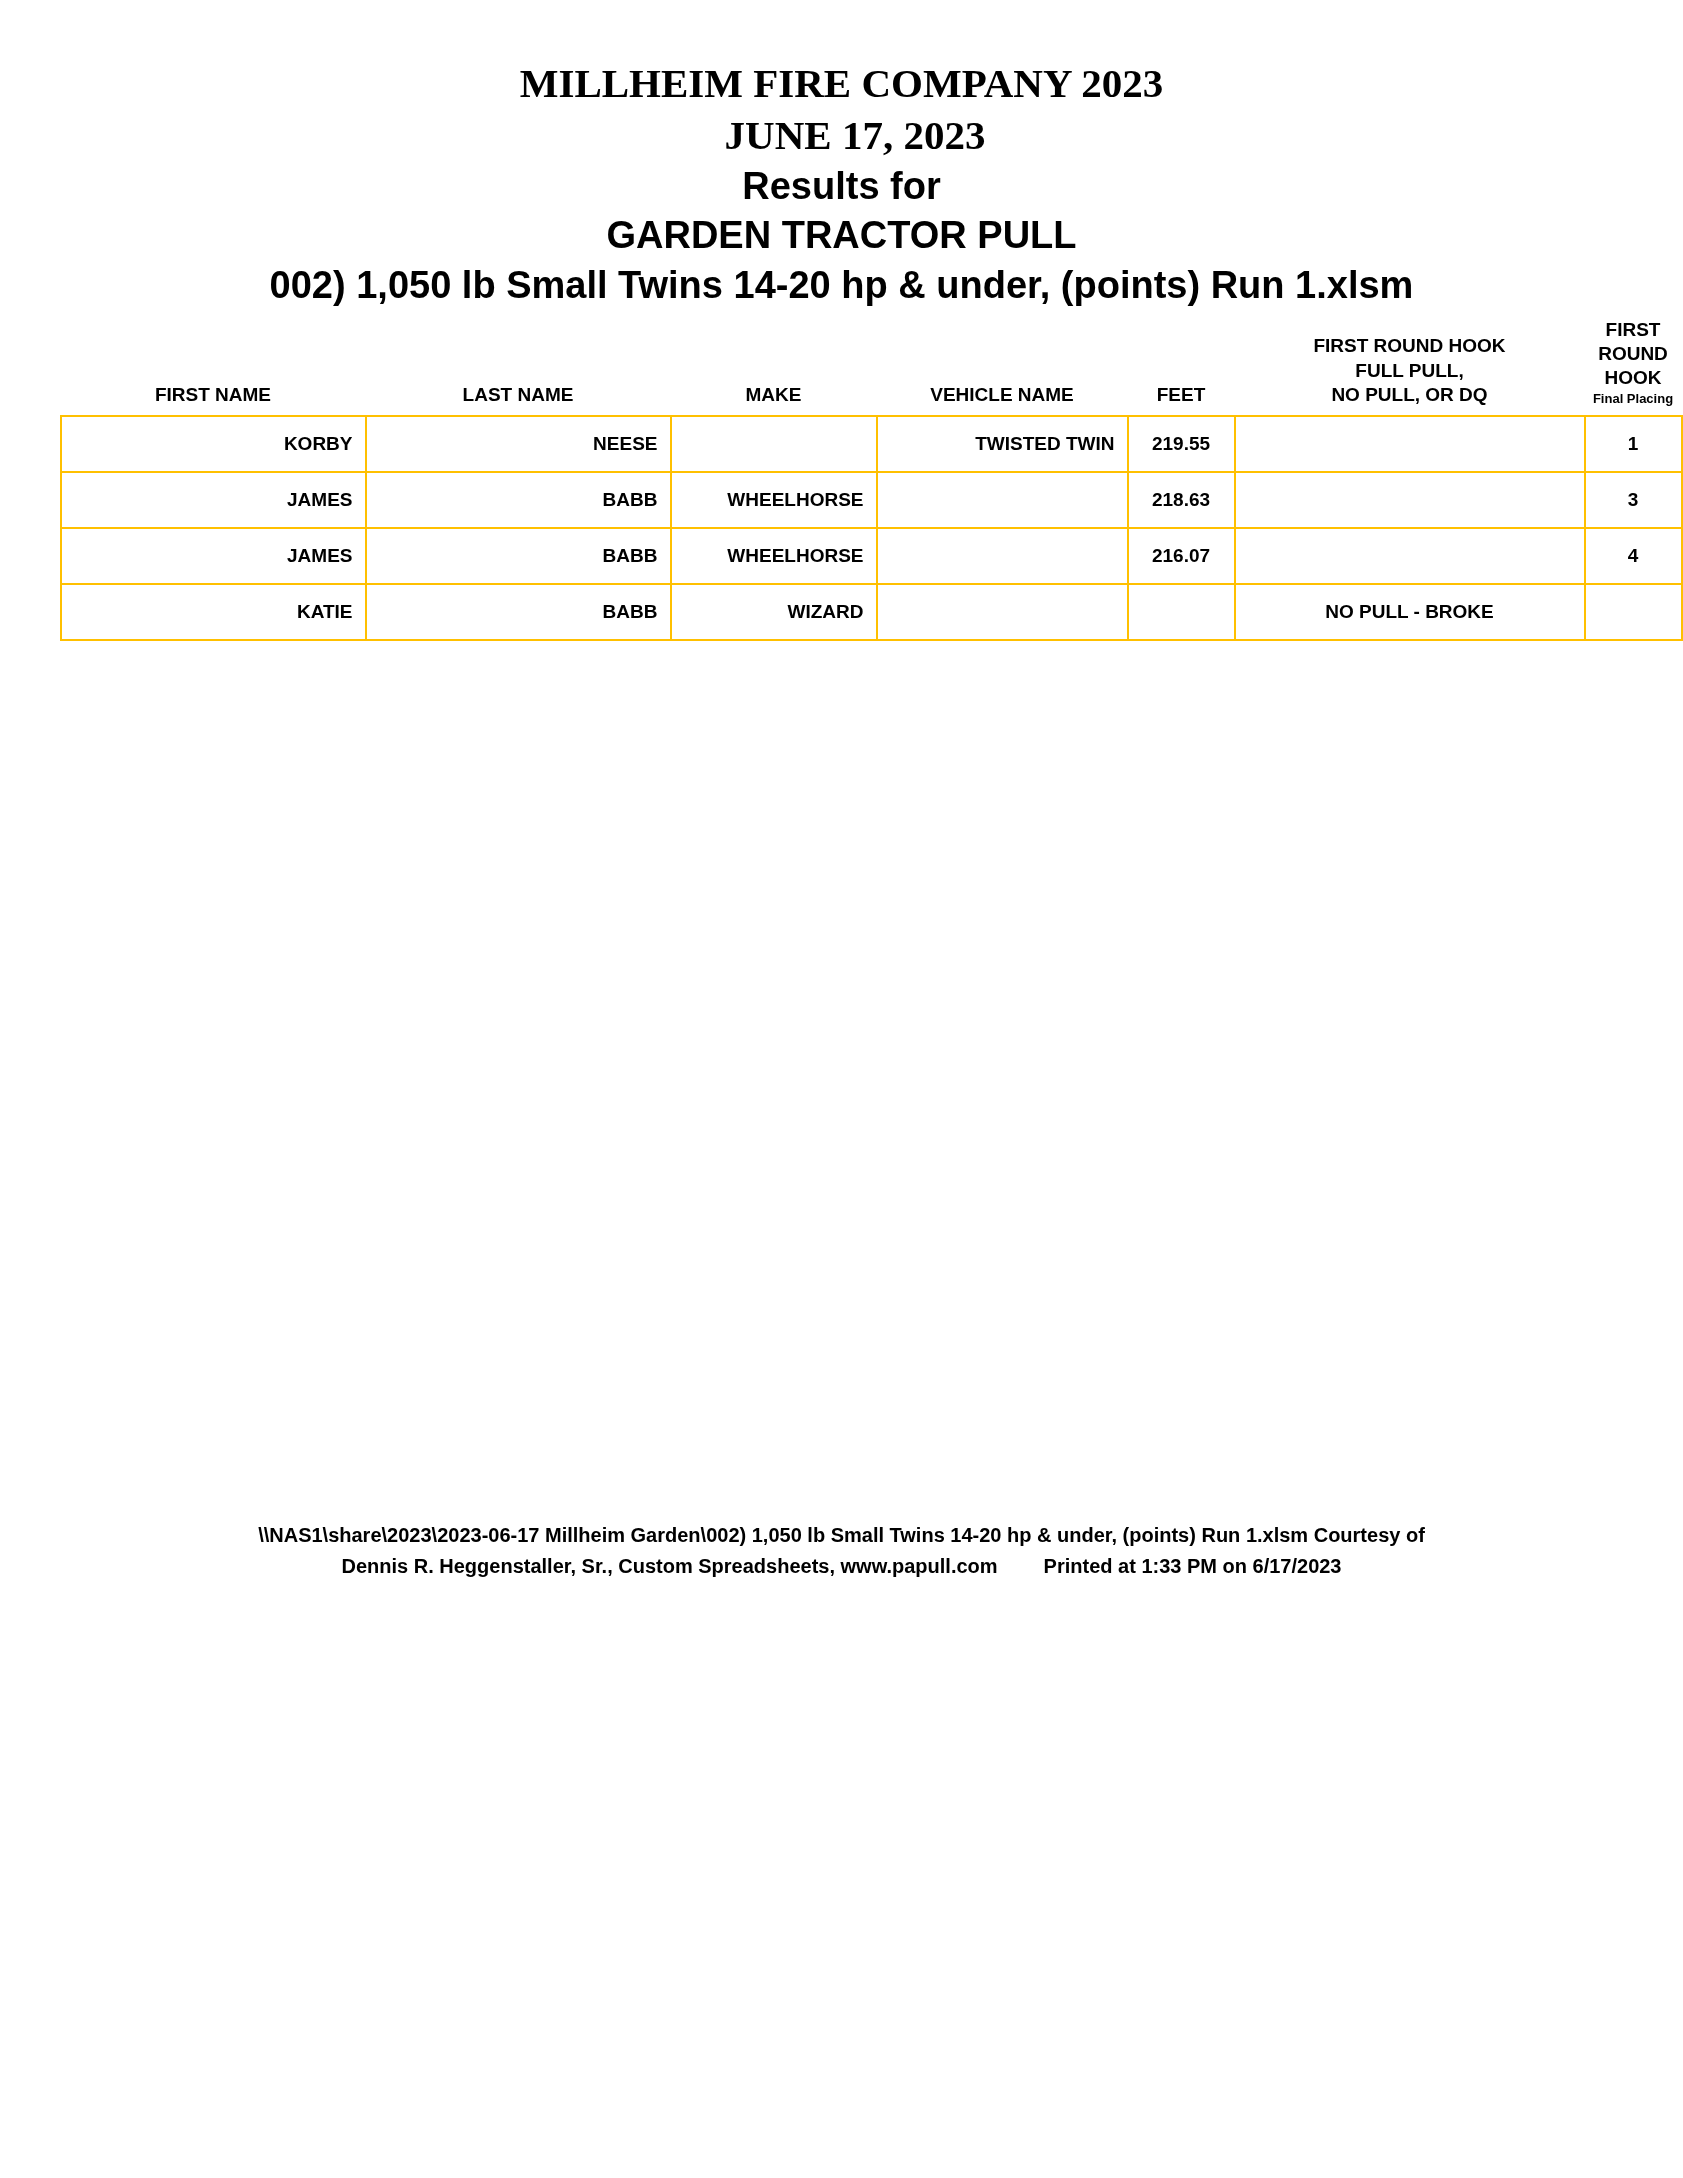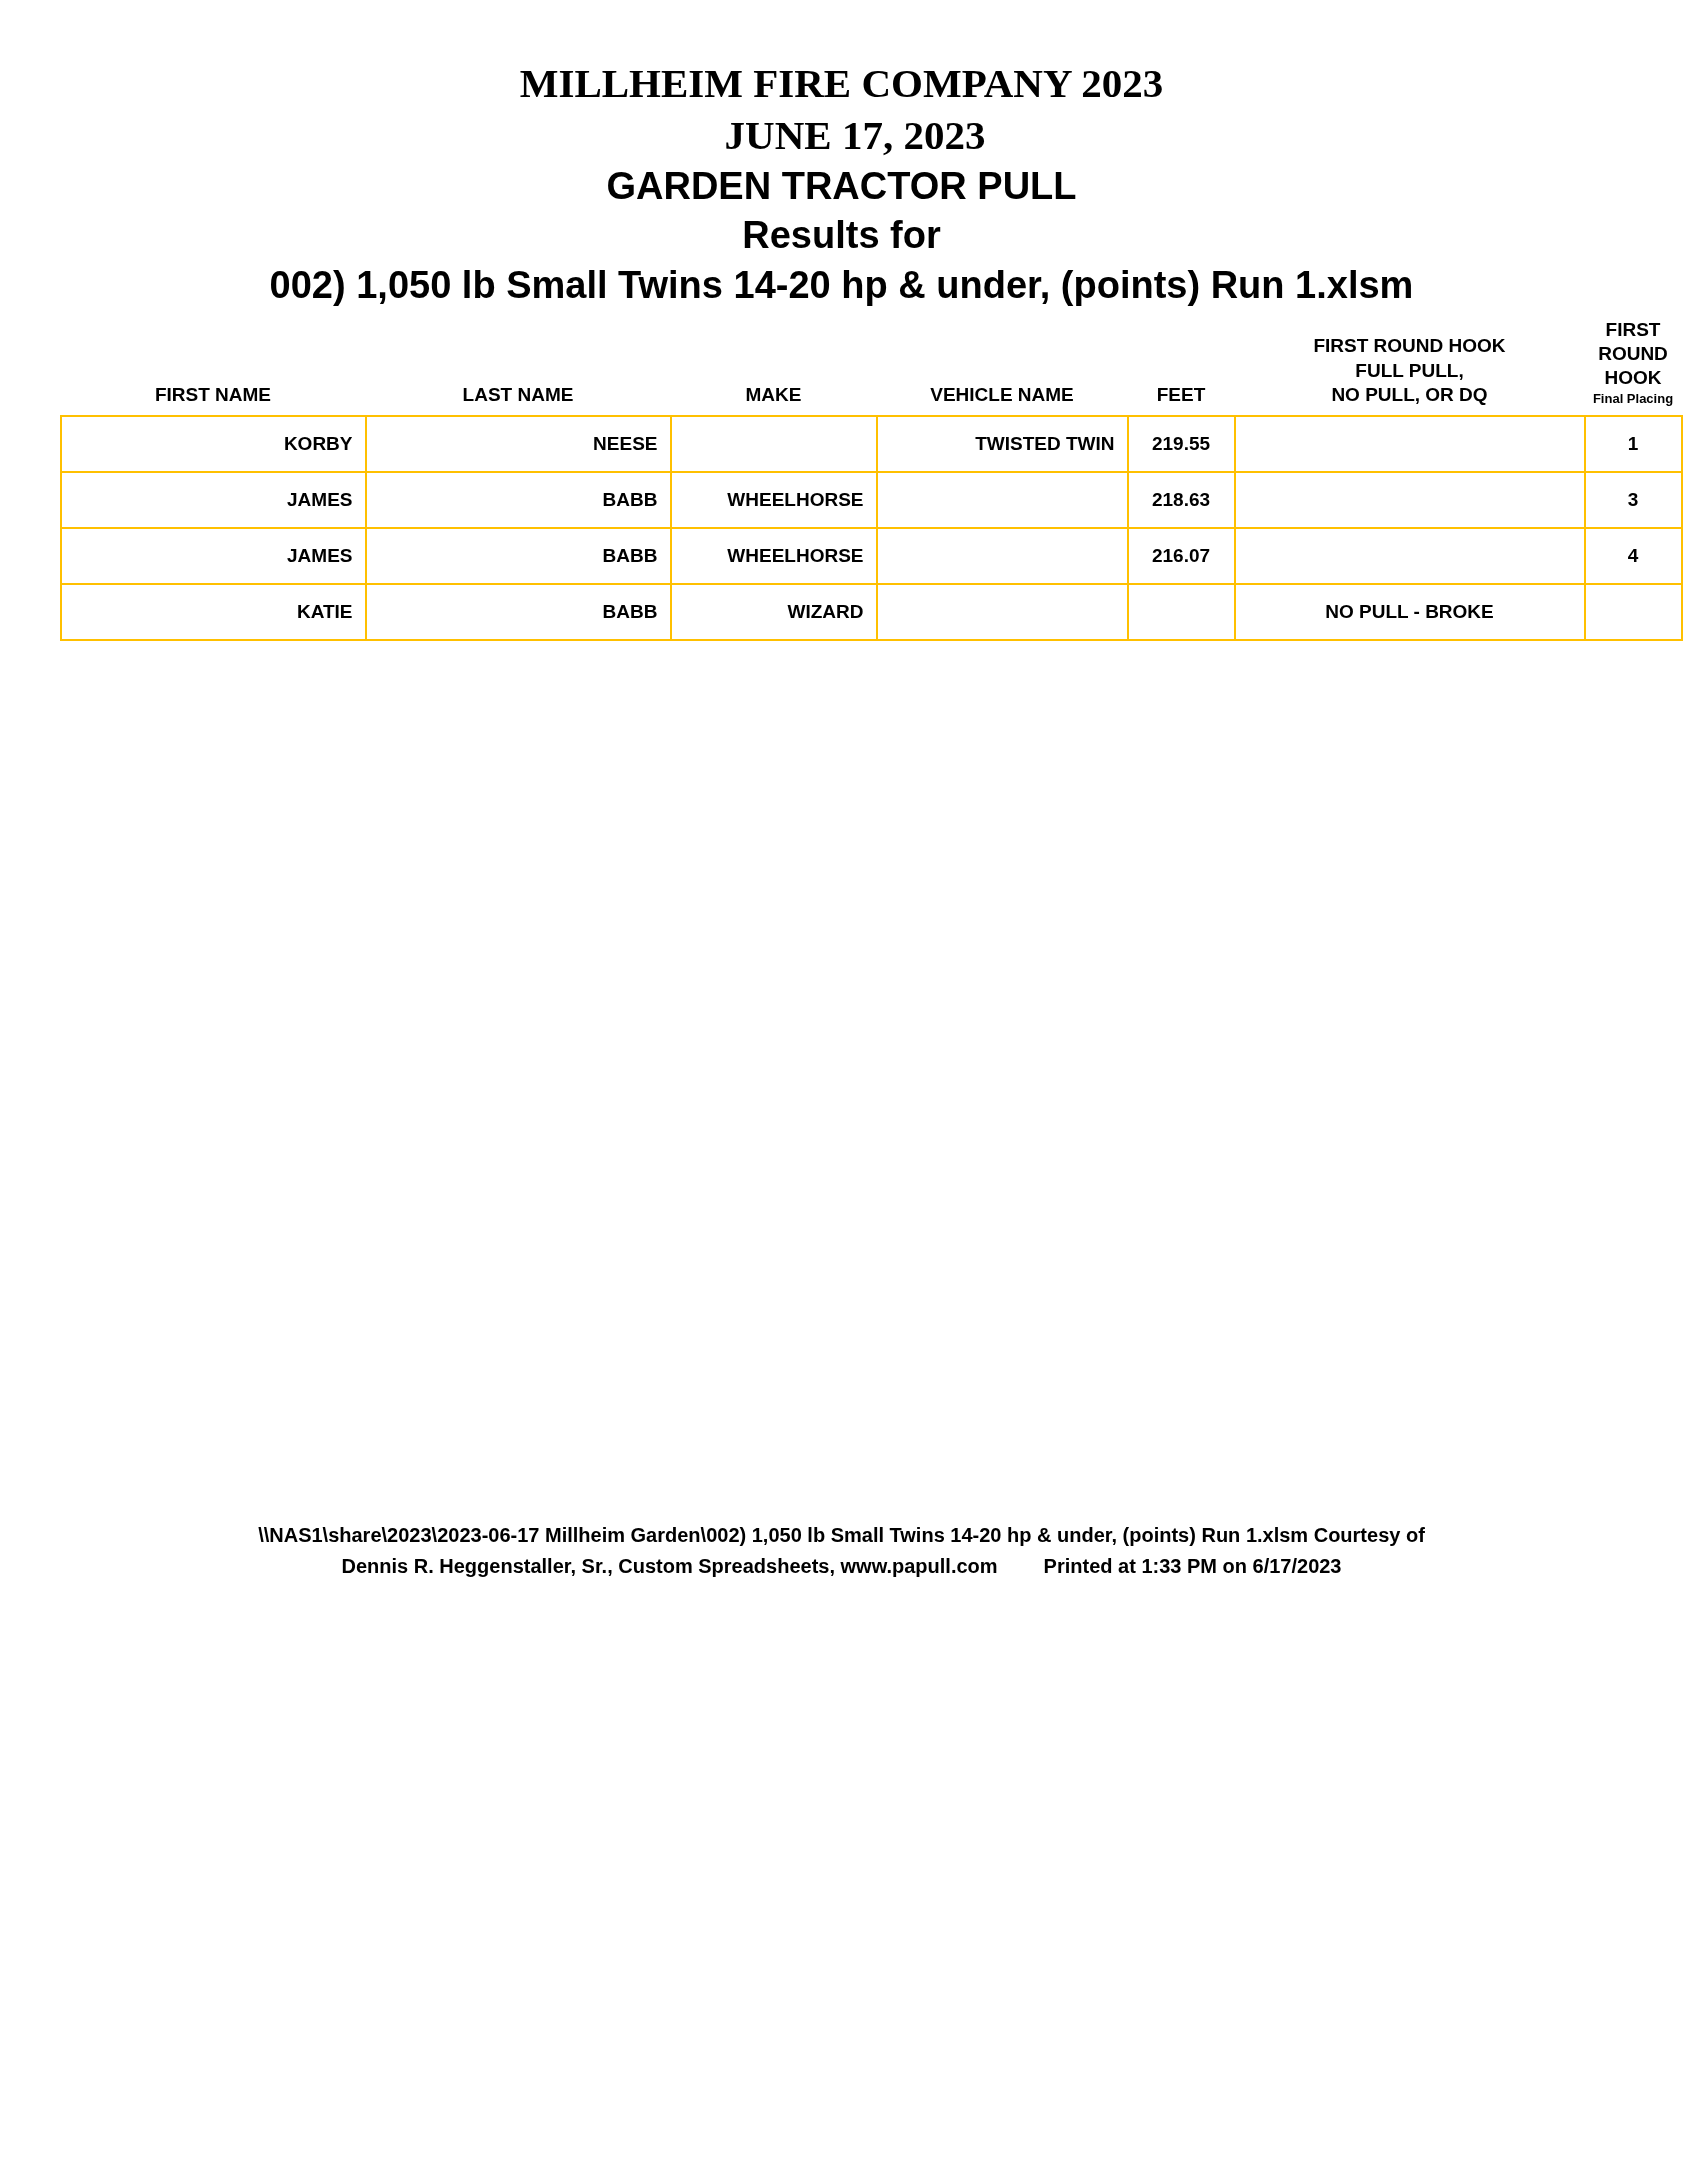--- a/index.html
+++ b/index.html
@@ -94,22 +94,22 @@
   .footer .line2 .gap { display: inline-block; width: 46px; }
 </style>
 </head>
 <body>
 
 <div class="page">
 
   <div class="title-block">
     <div class="title-line t1">MILLHEIM FIRE COMPANY 2023</div>
     <div class="title-line t2">JUNE 17, 2023</div>
+    <div class="title-line t4">Results for</div>
     <div class="title-line t3">GARDEN TRACTOR PULL</div>
-    <div class="title-line t4">Results for</div>
     <div class="title-line t5">002) 1,050 lb Small Twins 14-20 hp &amp; under, (points) Run 1.xlsm</div>
   </div>
 
   <div class="table-wrap">
     <table class="results">
       <thead>
         <tr>
           <th class="h-first">FIRST NAME</th>
           <th class="h-last">LAST NAME</th>
           <th class="h-make">MAKE</th>

